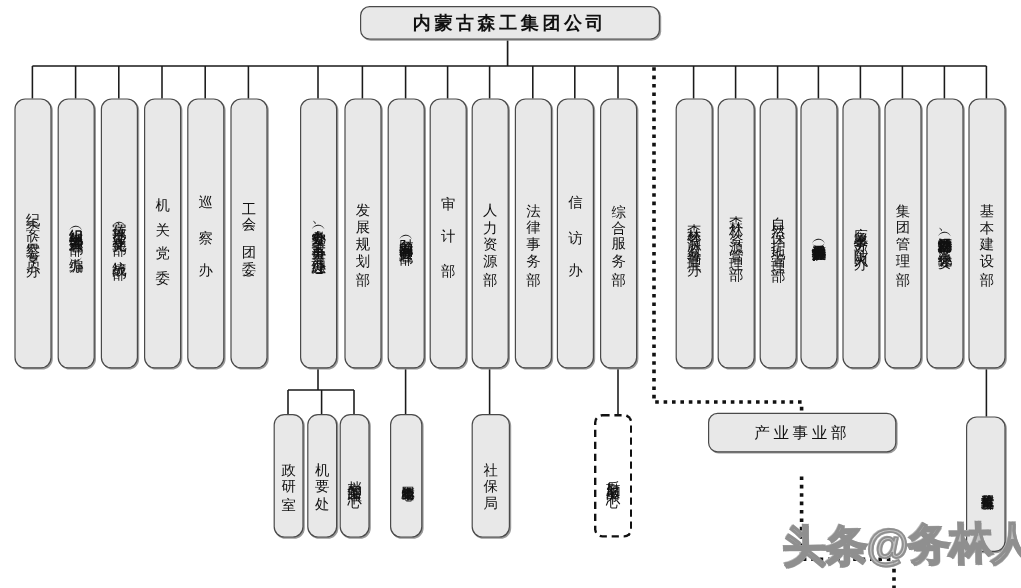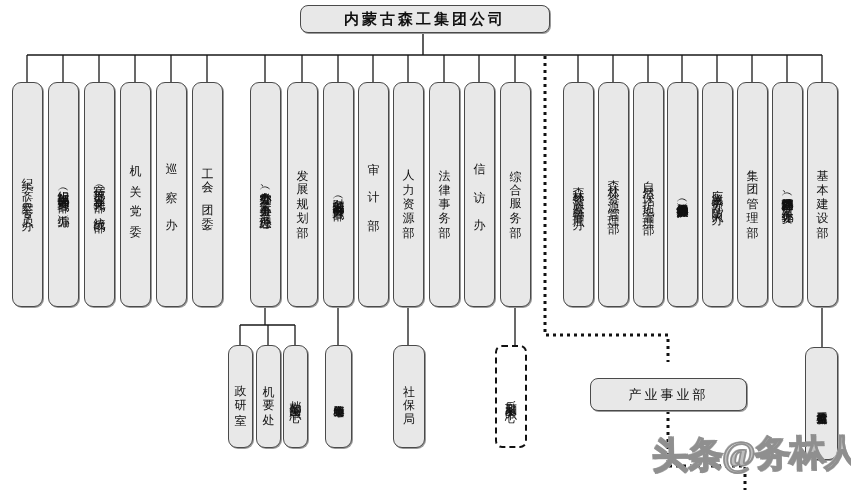--- a/index.html
+++ b/index.html
@@ -1,35 +1,35 @@
 <!DOCTYPE html>
 <html><head>
 <meta charset="utf-8">
 <style>
   html,body{margin:0;padding:0;background:#fff;}
   .canvas{
     position:relative;width:851px;height:490px;background:#ffffff;overflow:hidden;
-    font-family:Liberation Serif, serif;color:#111;
+    font-family:Liberation Sans, sans-serif;color:#111;
   }
   .lines{position:absolute;left:0;top:0;z-index:0;pointer-events:none;}
   .node{
     position:absolute;z-index:1;box-sizing:border-box;
     background:#e8e8e8;border:1.5px solid #4a4a4a;border-radius:9px;
     box-shadow:1px 1px 0 #9a9a9a;
     display:flex;align-items:center;justify-content:center;
   }
   .vbox{top:82px;width:31px;height:225px;padding:2px 0;}
   .vt{
     writing-mode:vertical-rl;text-orientation:mixed;
     font-size:12px;line-height:1;white-space:nowrap;
   }
   .sub{top:345px;height:103px;}
   .root-box{left:300px;top:5px;width:250px;height:28px;border-radius:8px;}
   .root-box .ht{font-size:15px;font-weight:bold;letter-spacing:3px;}
-  .hbox{left:590px;top:378px;width:157px;height:33px;border-radius:8px;}
+  .hbox{left:590px;top:344px;width:157px;height:33px;border-radius:8px;}
   .hbox .ht{font-size:13px;letter-spacing:3px;}
   .dashed-node{
     background:#ffffff;border:2.5px dashed #111;border-radius:7px;box-shadow:none;
   }
   .watermark{
     position:absolute;left:652px;top:430px;z-index:2;
     font-size:36px;font-weight:bold;letter-spacing:-1px;white-space:nowrap;
     color:rgba(255,255,255,0.25);
     -webkit-text-stroke:1.6px #8f8f8f;
     text-shadow:1px 1px 0 #aaaaaa,-1px -1px 0 #bbbbbb;

